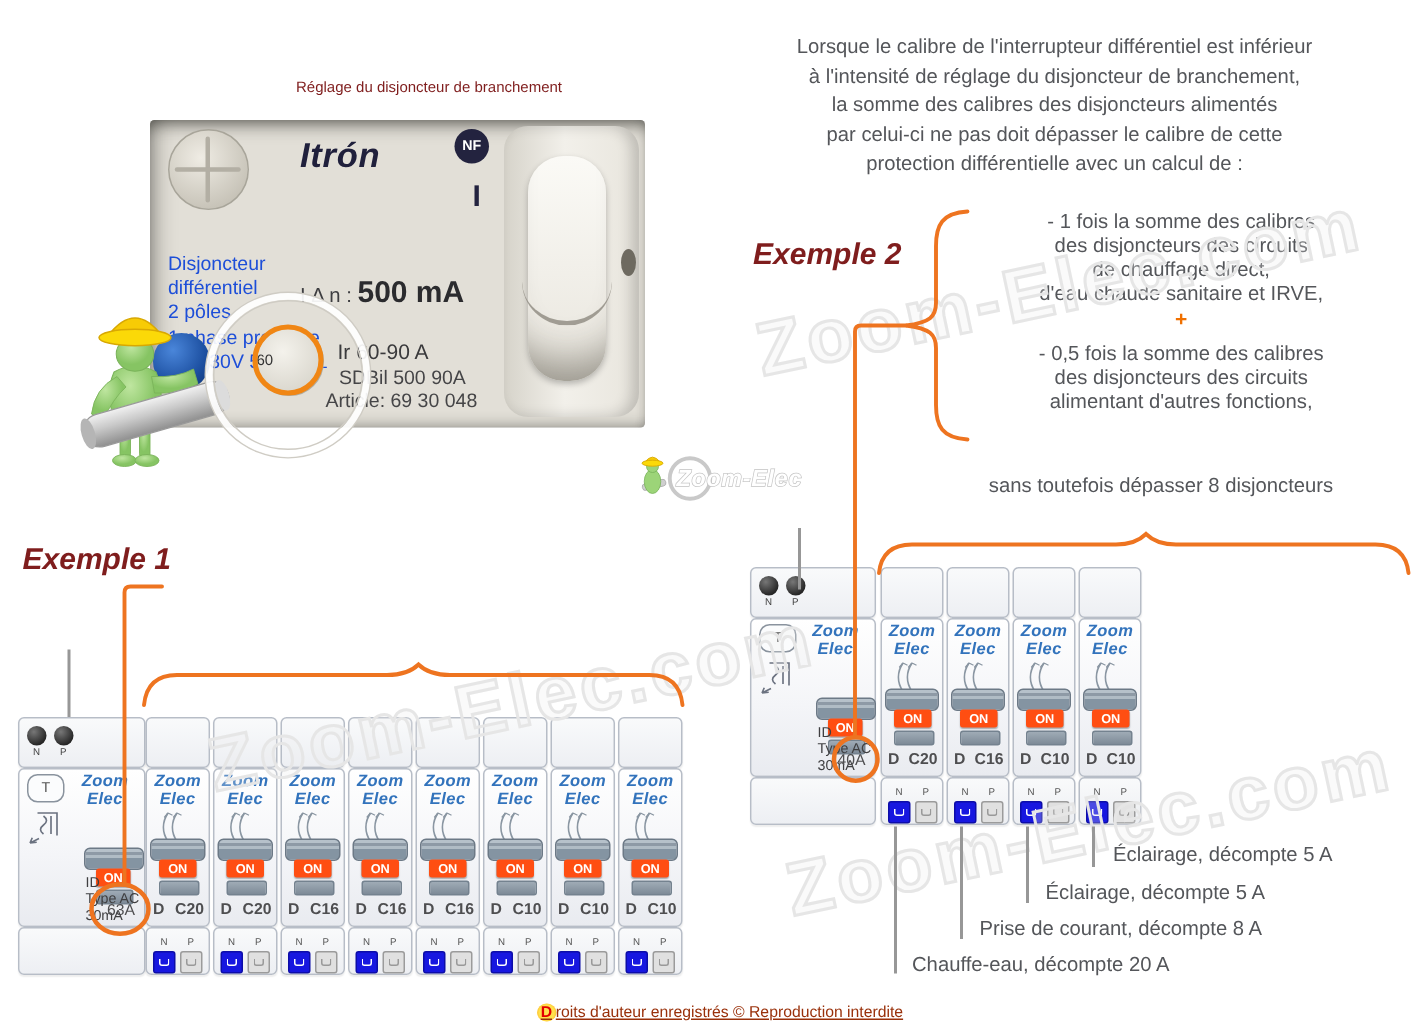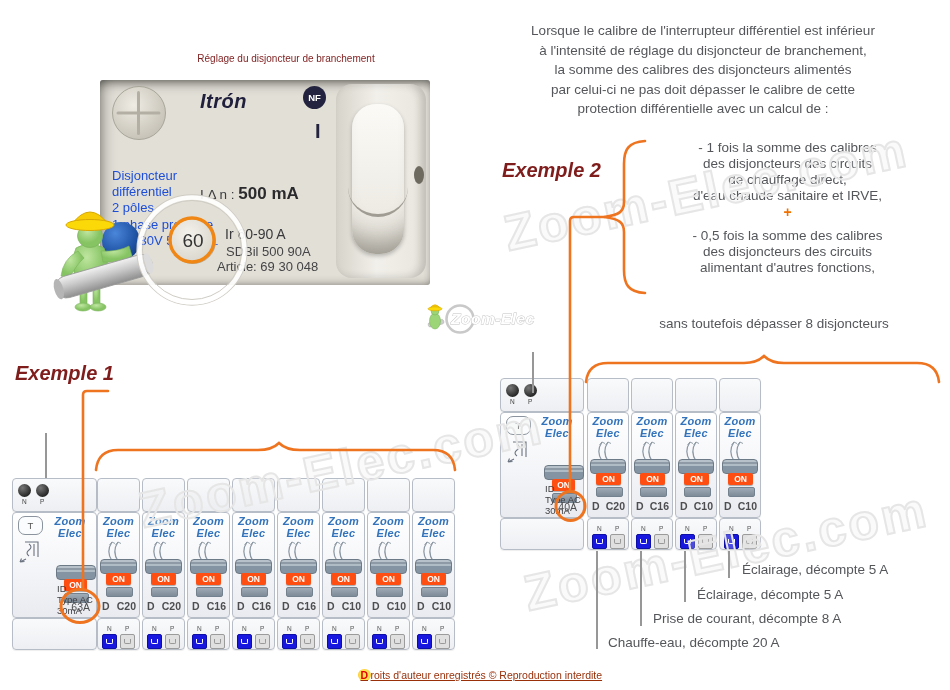--- a/index.html
+++ b/index.html
@@ -28,32 +28,32 @@
          border-radius:50%;padding:0 2.5px;}
   
   #photo{left:100px;top:80px;width:330px;height:205px;background:#e2dfd7;border-radius:3px;z-index:1;
     box-shadow:inset 0 10px 12px -8px rgba(40,40,35,.75),inset 12px 0 14px -10px rgba(40,40,35,.5),
                inset -4px 0 8px -6px rgba(40,40,35,.3),inset 0 -8px 10px -8px rgba(40,40,35,.45);}
   #photo .abs{position:absolute;}
   #screw{left:12px;top:6px;width:52px;height:52px;border-radius:50%;
     background:radial-gradient(circle at 40% 35%,#efece4,#c7c3b8 75%);border:1px solid #a8a59a;}
   #screw i{position:absolute;left:24px;top:4px;width:3px;height:44px;background:#b3afa4;border-radius:2px;}
   #screw i.h{transform:rotate(90deg);}
-  #brand{left:100px;top:10px;font-size:20px;font-weight:bold;font-style:italic;color:#20203c;letter-spacing:.5px;}
+  #brand{left:100px;top:10px;font-size:23px;font-weight:bold;font-style:italic;color:#20203c;letter-spacing:.5px;}
   #nf{left:203px;top:6px;width:23px;height:23px;border-radius:50%;background:#23233f;color:#fff;
       font-size:9.5px;font-weight:bold;text-align:center;line-height:23px;}
   #i-mark{left:215px;top:40px;font-size:20px;font-weight:bold;color:#23233f;}
   #desc{left:12px;top:88px;font-size:13px;line-height:16.2px;color:#1d4ed8;}
   #idn{left:100px;top:104px;font-size:13.5px;color:#3d3d40;}
-  #idn b{font-size:17px;color:#2b2b2e;}
+  #idn b{font-size:20px;color:#2b2b2e;}
   #blue-btn{left:2px;top:142px;width:38px;height:38px;border-radius:50%;
     background:radial-gradient(circle at 35% 30%,#4a86da,#1c4fa0 60%,#0d3070);}
   #dial{left:70px;top:138px;width:44px;height:44px;border-radius:50%;border:1px solid #b0ada3;
     background:radial-gradient(circle at 40% 35%,#f4f2ec,#d5d2c8 85%);
-    text-align:center;line-height:44px;font-size:19px;color:#333;}
+    line-height:44px;font-size:10px;color:#333;}
   #ir-range{left:125px;top:146px;font-size:14px;color:#3a3a3c;}
   #zero-mark{left:242px;top:136px;font-size:21px;font-weight:bold;color:#222;}
   #ref1{left:126px;top:164px;font-size:13px;color:#454547;}
   #ref2{left:117px;top:179px;font-size:13px;color:#454547;}
   #lever-housing{left:236px;top:4px;width:90px;height:194px;border-radius:16px;
     background:linear-gradient(90deg,#d6d3ca,#f2f0ea 45%,#e8e5dd);box-shadow:inset -5px 0 9px rgba(0,0,0,.18);}
   #lever{left:252px;top:24px;width:52px;height:150px;border-radius:24px;
     background:linear-gradient(180deg,#fbfaf6,#e8e5dd);
     box-shadow:inset 0 -34px 26px -22px rgba(60,55,45,.45),0 2px 4px rgba(0,0,0,.25);}
   #lever-crease{left:248px;top:78px;width:60px;height:56px;border-radius:50%;

